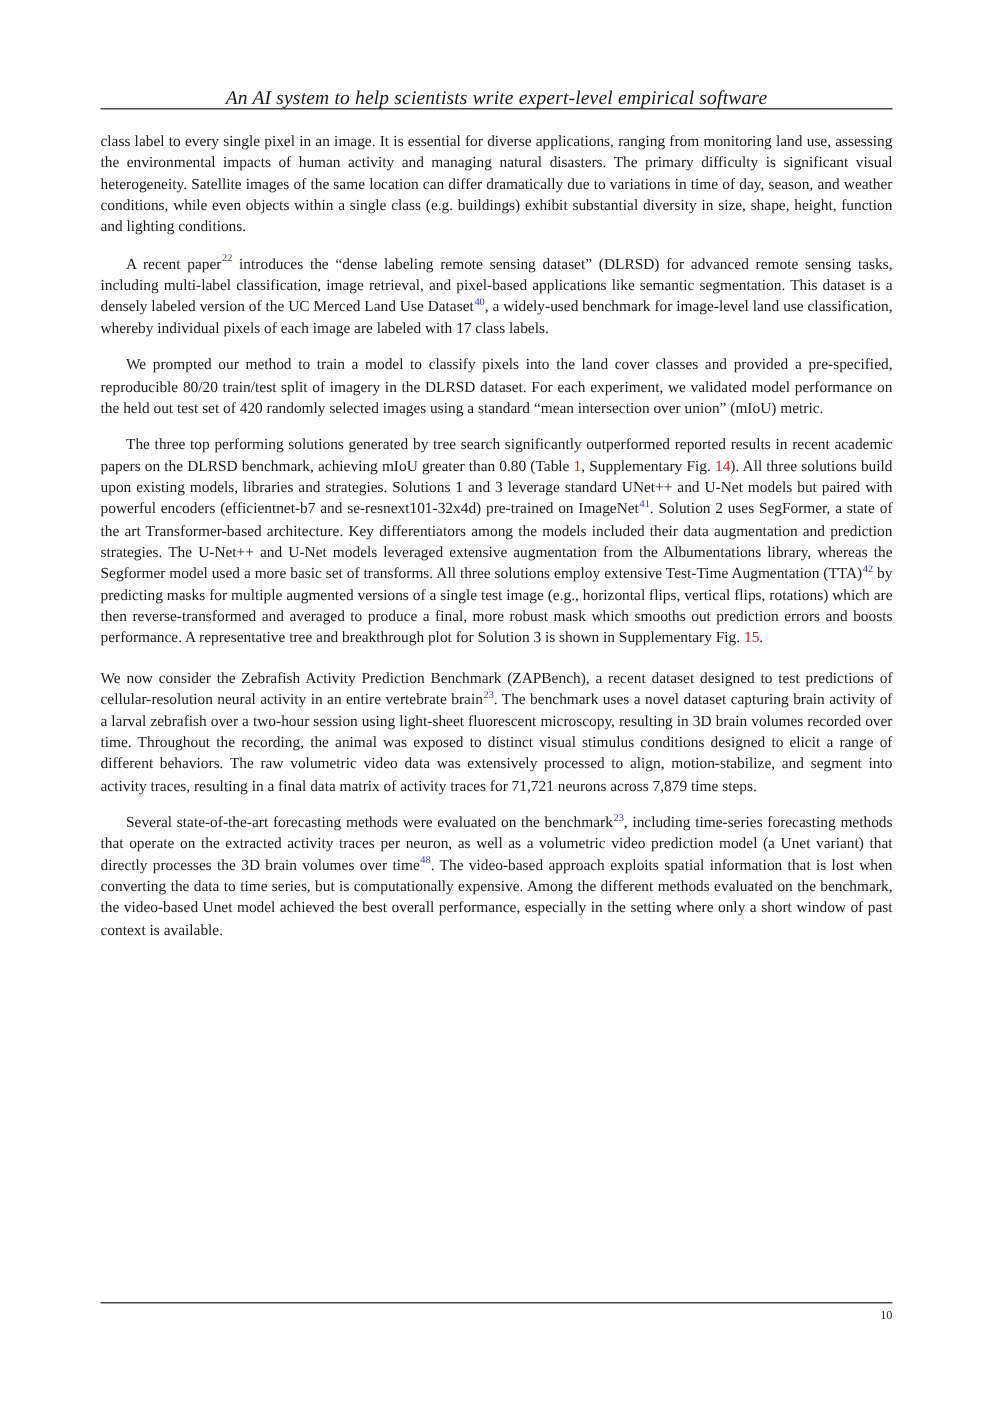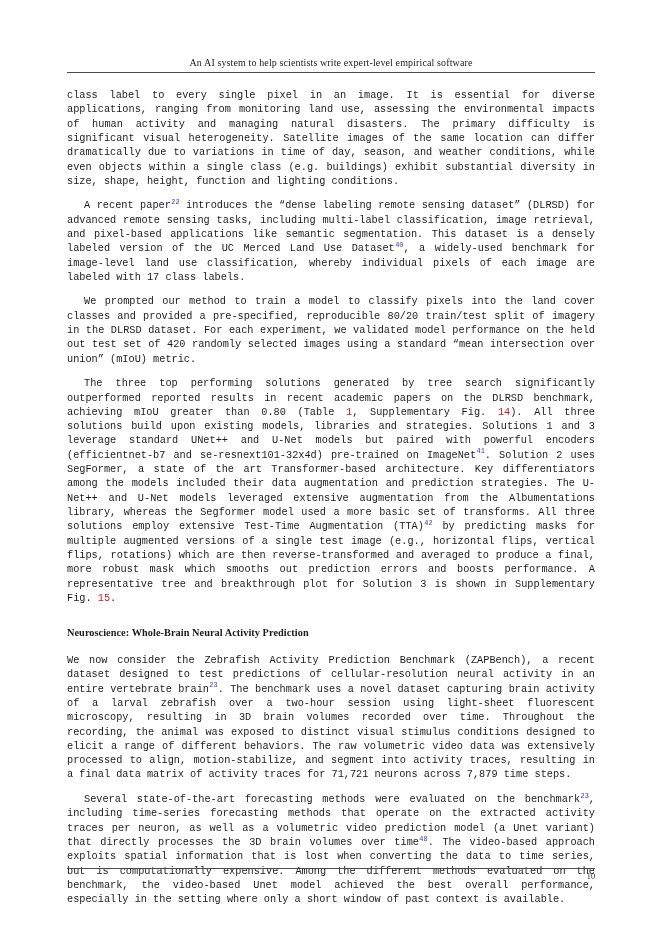--- a/index.html
+++ b/index.html
@@ -22,23 +22,24 @@
     height: 936px;
     background: #fff;
   }
   
   .runhead {
     position: absolute;
     left: 67px;
     top: 57px;
     width: 528px;
     text-align: center;
-    font-size: 10px;
+    font-size: 13px;
     letter-spacing: .12px;
     color: #1b1b1b;
+    font-style: italic;
   }
   .runhead-rule {
     position: absolute;
     left: 67px;
     top: 71.5px;
     width: 528px;
     height: 0;
     border-top: 0.8px solid #4a4a4a;
   }
   
@@ -49,21 +50,20 @@
     width: 528px;
     font-size: 10.25px;
     line-height: 14.32px;
     text-align: justify;
     text-justify: inter-word;
     hyphens: none;
   }
   p {
     margin: 0;
     text-align: justify;
-    font-family: Liberation Mono, monospace;
   }
   p.indent { text-indent: 17px; }
   p.noindent { text-indent: 0; }
   p + p { margin-top: 0; }
   .gap-para { margin-top: 10.2px !important; }
   
   h3.section {
     margin: 0;
     font-size: 10.3px;
     line-height: 14.3px;
@@ -114,21 +114,20 @@
   <div class="column">
 
     <p class="noindent">class label to every single pixel in an image. It is essential for diverse applications, ranging from monitoring land use, assessing the environmental impacts of human activity and managing natural disasters. The primary difficulty is significant visual heterogeneity. Satellite images of the same location can differ dramatically due to variations in time of day, season, and weather conditions, while even objects within a single class (e.g. buildings) exhibit substantial diversity in size, shape, height, function and lighting conditions.</p>
 
     <p class="indent gap-para"><span>A recent paper</span><sup class="cite">22</sup><span> introduces the “dense labeling remote sensing dataset” (DLRSD) for advanced remote sensing tasks, including multi-label classification, image retrieval, and pixel-based applications like semantic segmentation. This dataset is a densely labeled version of the UC Merced Land Use Dataset</span><sup class="cite">40</sup><span>, a widely-used benchmark for image-level land use classification, whereby individual pixels of each image are labeled with 17 class labels.</span></p>
 
     <p class="indent gap-para">We prompted our method to train a model to classify pixels into the land cover classes and provided a pre-specified, reproducible 80/20 train/test split of imagery in the DLRSD dataset. For each experiment, we validated model performance on the held out test set of 420 randomly selected images using a standard “mean intersection over union” (mIoU) metric.</p>
 
     <p class="indent gap-para"><span>The three top performing solutions generated by tree search significantly outperformed reported results in recent academic papers on the DLRSD benchmark, achieving mIoU greater than 0.80 (Table </span><span class="xref">1</span><span>, Supplementary Fig. </span><span class="xref">14</span><span>). All three solutions build upon existing models, libraries and strategies. Solutions 1 and 3 leverage standard UNet++ and U-Net models but paired with powerful encoders (efficientnet-b7 and se-resnext101-32x4d) pre-trained on ImageNet</span><sup class="cite">41</sup><span>. Solution 2 uses SegFormer, a state of the art Transformer-based architecture. Key differentiators among the models included their data augmentation and prediction strategies. The U-Net++ and U-Net models leveraged extensive augmentation from the Albumentations library, whereas the Segformer model used a more basic set of transforms. All three solutions employ extensive Test-Time Augmentation (TTA)</span><sup class="cite">42</sup><span> by predicting masks for multiple augmented versions of a single test image (e.g., horizontal flips, vertical flips, rotations) which are then reverse-transformed and averaged to produce a final, more robust mask which smooths out prediction errors and boosts performance. A representative tree and breakthrough plot for Solution 3 is shown in Supplementary Fig. </span><span class="xref">15</span><span>.</span></p>
 
-    <h3 class="section head-gap-before">Neuroscience: Whole-Brain Neural Activity Prediction</h3>
 
     <p class="noindent head-gap-after"><span>We now consider the Zebrafish Activity Prediction Benchmark (ZAPBench), a recent dataset designed to test predictions of cellular-resolution neural activity in an entire vertebrate brain</span><sup class="cite">23</sup><span>. The benchmark uses a novel dataset capturing brain activity of a larval zebrafish over a two-hour session using light-sheet fluorescent microscopy, resulting in 3D brain volumes recorded over time. Throughout the recording, the animal was exposed to distinct visual stimulus conditions designed to elicit a range of different behaviors. The raw volumetric video data was extensively processed to align, motion-stabilize, and segment into activity traces, resulting in a final data matrix of activity traces for 71,721 neurons across 7,879 time steps.</span></p>
 
     <p class="indent gap-para"><span>Several state-of-the-art forecasting methods were evaluated on the benchmark</span><sup class="cite">23</sup><span>, including time-series forecasting methods that operate on the extracted activity traces per neuron, as well as a volumetric video prediction model (a Unet variant) that directly processes the 3D brain volumes over time</span><sup class="cite">48</sup><span>. The video-based approach exploits spatial information that is lost when converting the data to time series, but is computationally expensive. Among the different methods evaluated on the benchmark, the video-based Unet model achieved the best overall performance, especially in the setting where only a short window of past context is available.</span></p>
 
 
   </div>
 
   <div class="foot-rule"></div>
   <div class="pagenum">10</div>

